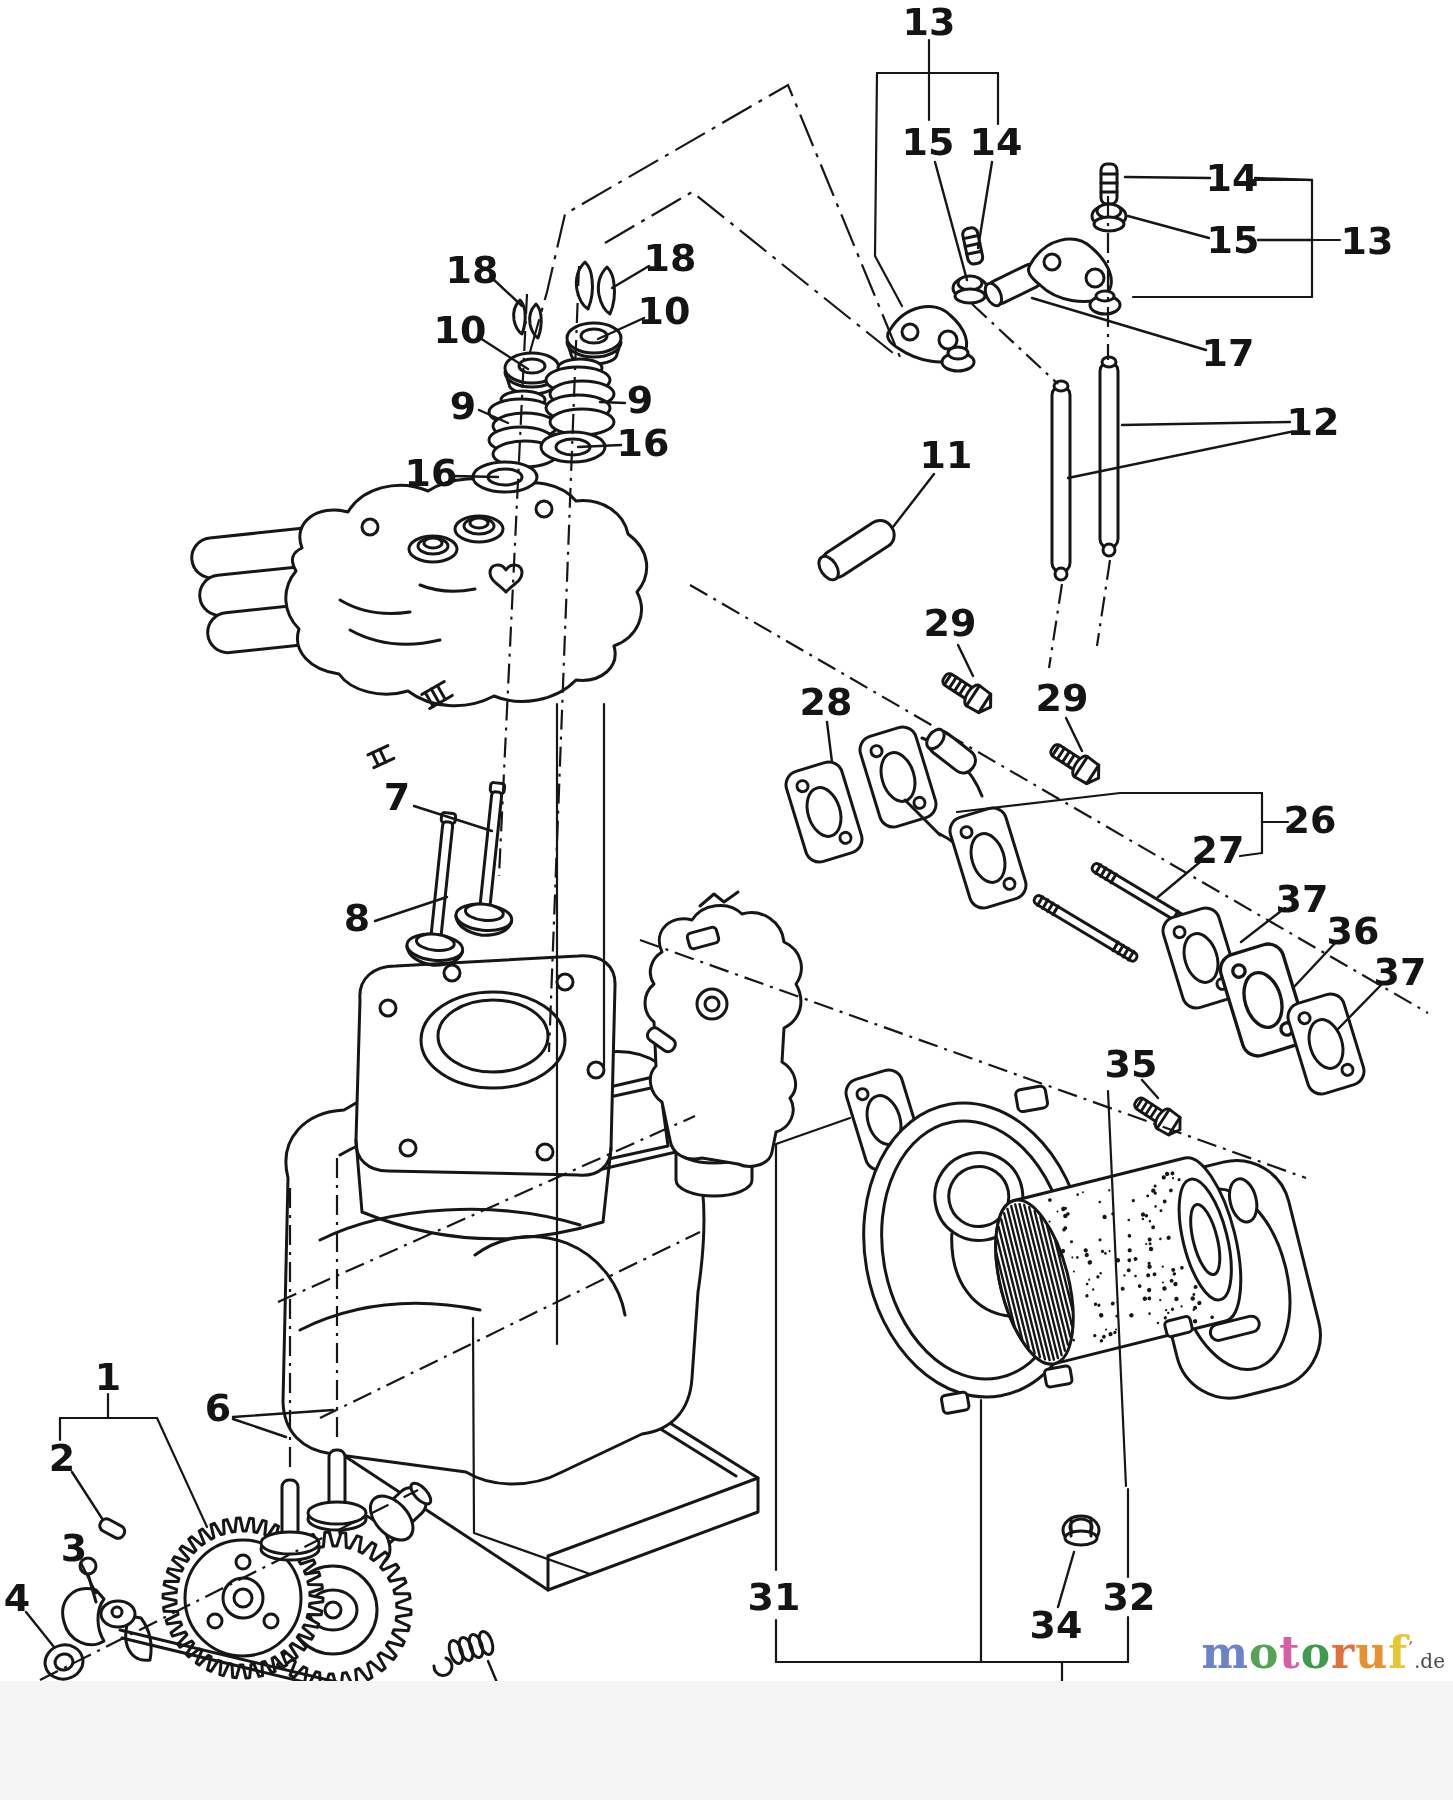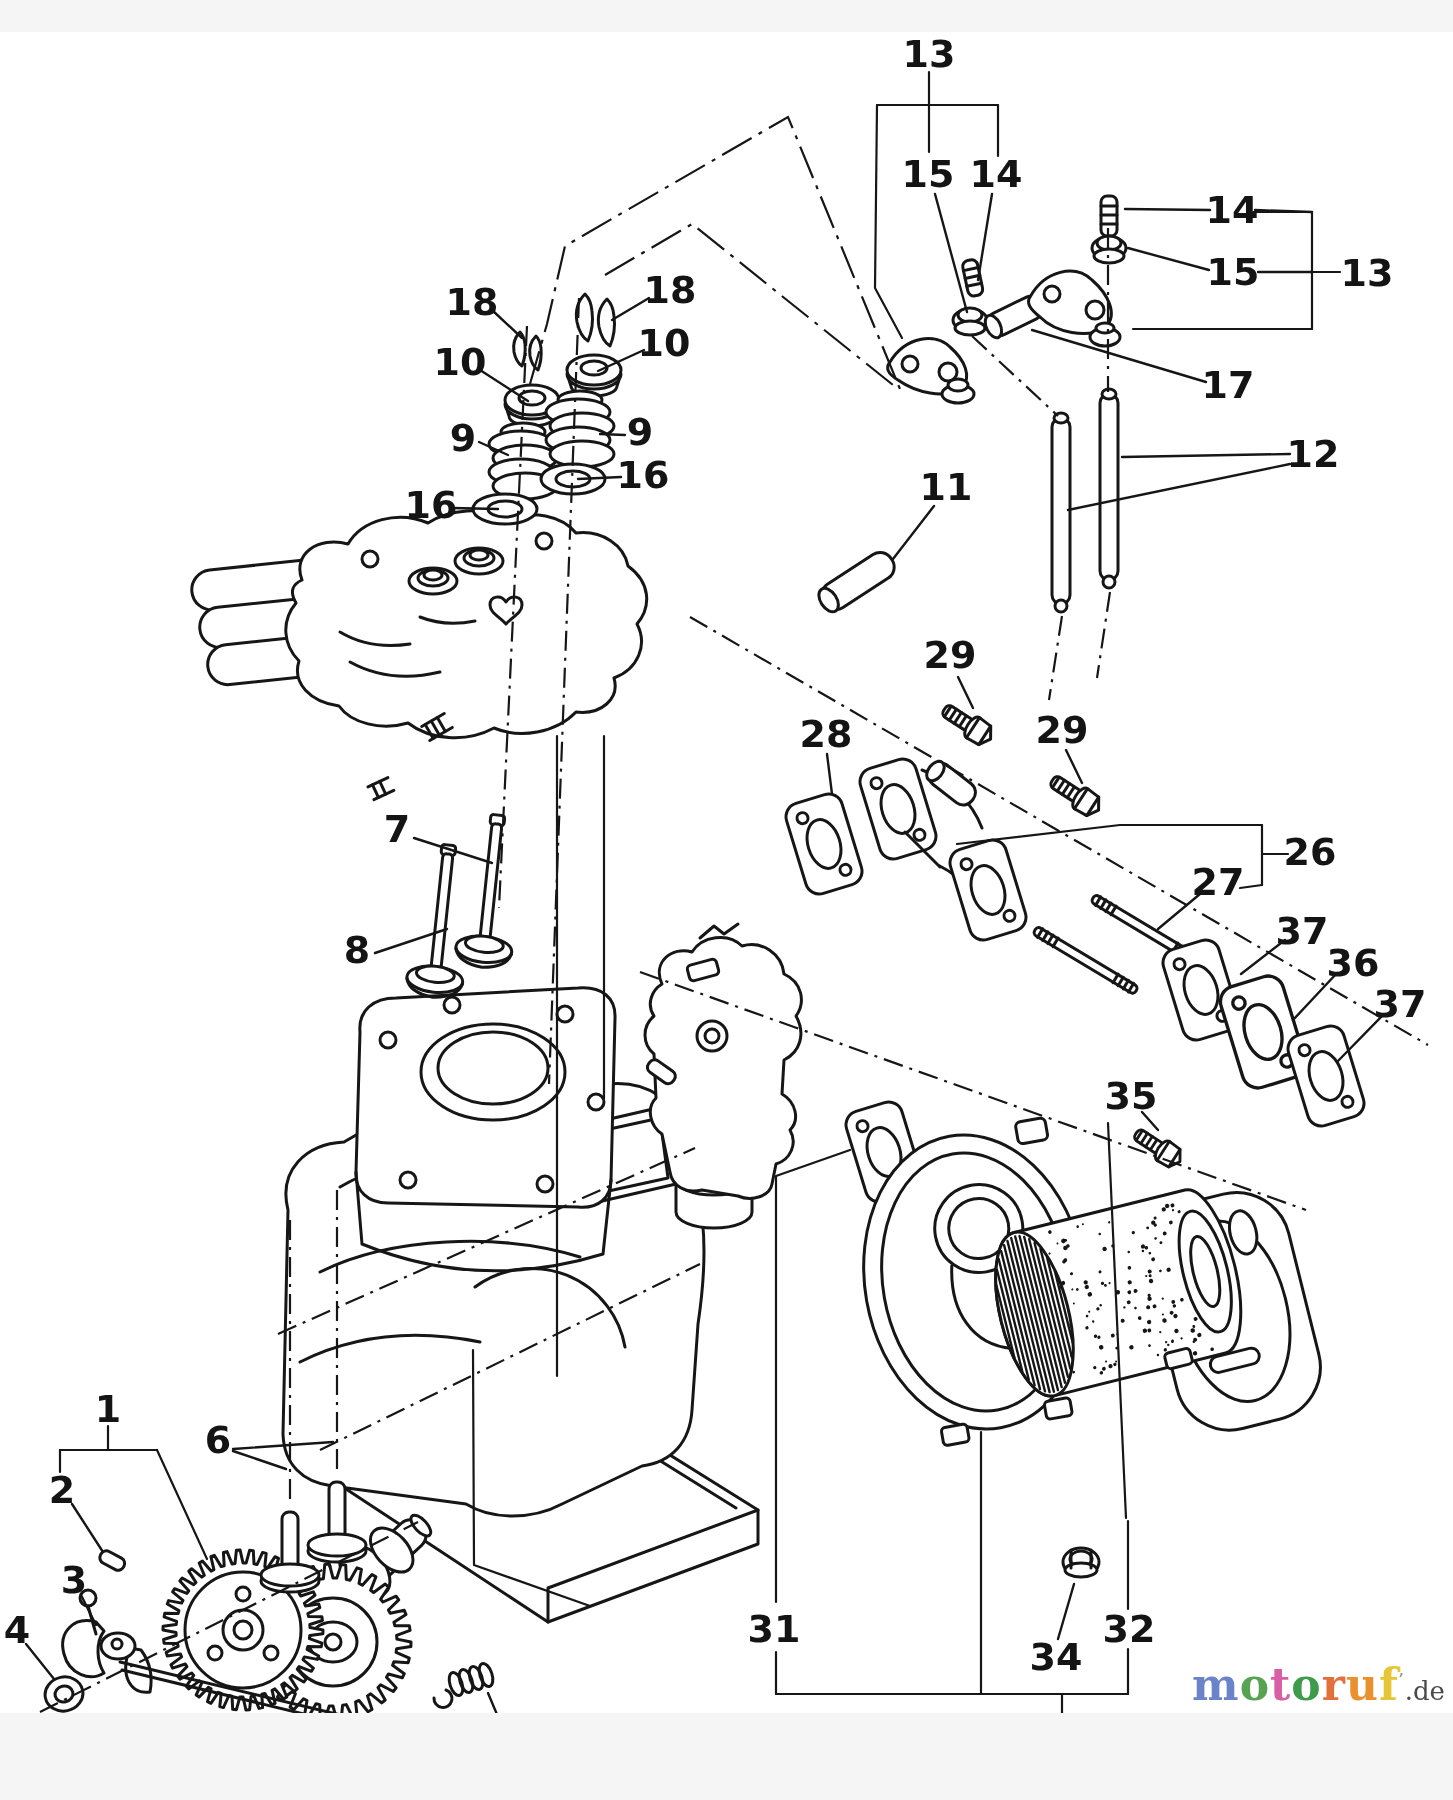--- a/index.html
+++ b/index.html
@@ -1,30 +1,30 @@
 <!DOCTYPE html>
 <html><head>
 <meta charset="utf-8">
 <style>
   html,body{margin:0;padding:0;background:#f5f5f5;}
   .page{position:relative;width:1453px;height:1681px;background:#ffffff;overflow:hidden;
-        font-family:"Liberation Sans",sans-serif;margin-top:32px;}
+        font-family:"Liberation Sans",sans-serif;}
   #diagram-svg{position:absolute;left:0;top:0;}
   .part{fill:none;stroke:#161616;stroke-width:3;stroke-linecap:round;stroke-linejoin:round;}
   .thin{stroke-width:2.4;}
   .leader{stroke:#161616;stroke-width:2.4;fill:none;stroke-linecap:round;}
   .solidline{stroke:#161616;stroke-width:2.2;fill:none;stroke-linecap:round;stroke-linejoin:round;}
   .dashdot{stroke:#161616;stroke-width:2.2;fill:none;stroke-dasharray:20 7 3 7;}
   .phantom{stroke:#161616;stroke-width:2.2;fill:none;stroke-dasharray:34 8 4 8;}
   .label{font-family:"DejaVu Sans",sans-serif;font-size:38px;font-weight:600;fill:#141414;
          text-anchor:middle;dominant-baseline:central;}
   .stipple{fill:#161616;stroke:none;}
   .watermark{position:absolute;right:8px;bottom:6px;font-family:"DejaVu Serif",serif;
              font-weight:700;font-size:44px;line-height:1;letter-spacing:1px;user-select:none;}
-  .watermark .wm-suffix{font-size:26px;font-weight:400;color:#4a4a4a;letter-spacing:0;}
+  .watermark .wm-suffix{font-size:20px;font-weight:400;color:#4a4a4a;letter-spacing:0;}
   .watermark .wm-tm{font-size:14px;color:#8a8a8a;vertical-align:super;}
 </style>
 </head>
 <body>
 
 <div class="page">
 <svg id="diagram-svg" width="1453" height="1800" viewBox="0 0 1453 1800">
   <defs>
     <g id="gasket">
       <rect x="-29" y="-47" width="58" height="94" rx="14" fill="#fff"></rect>

